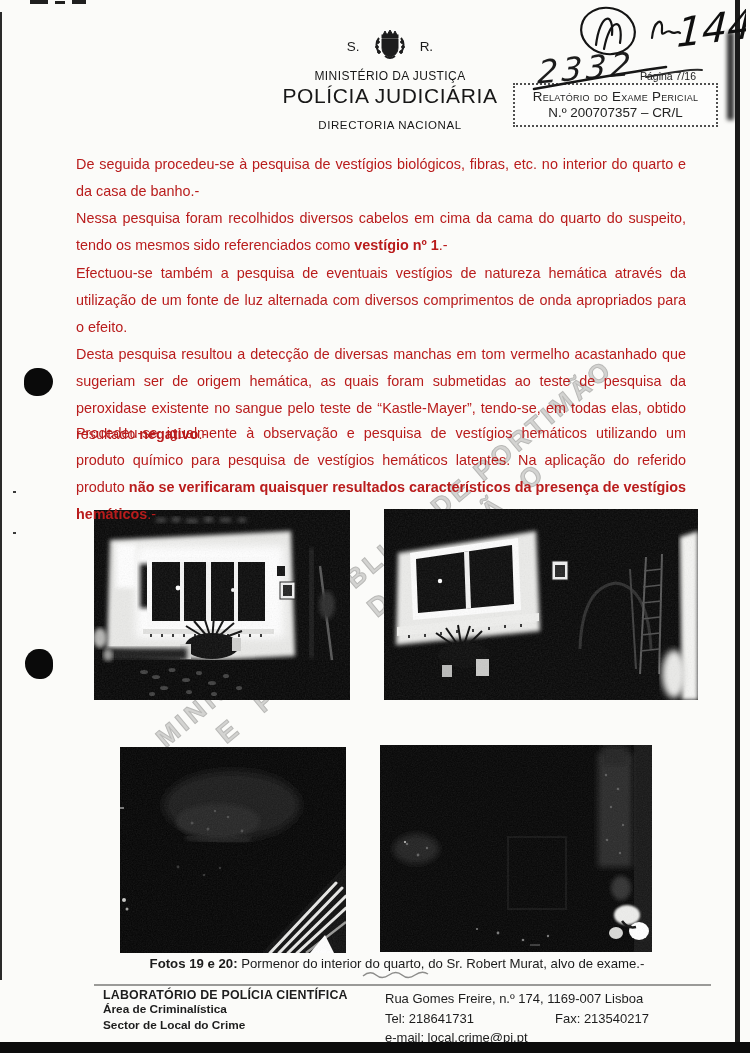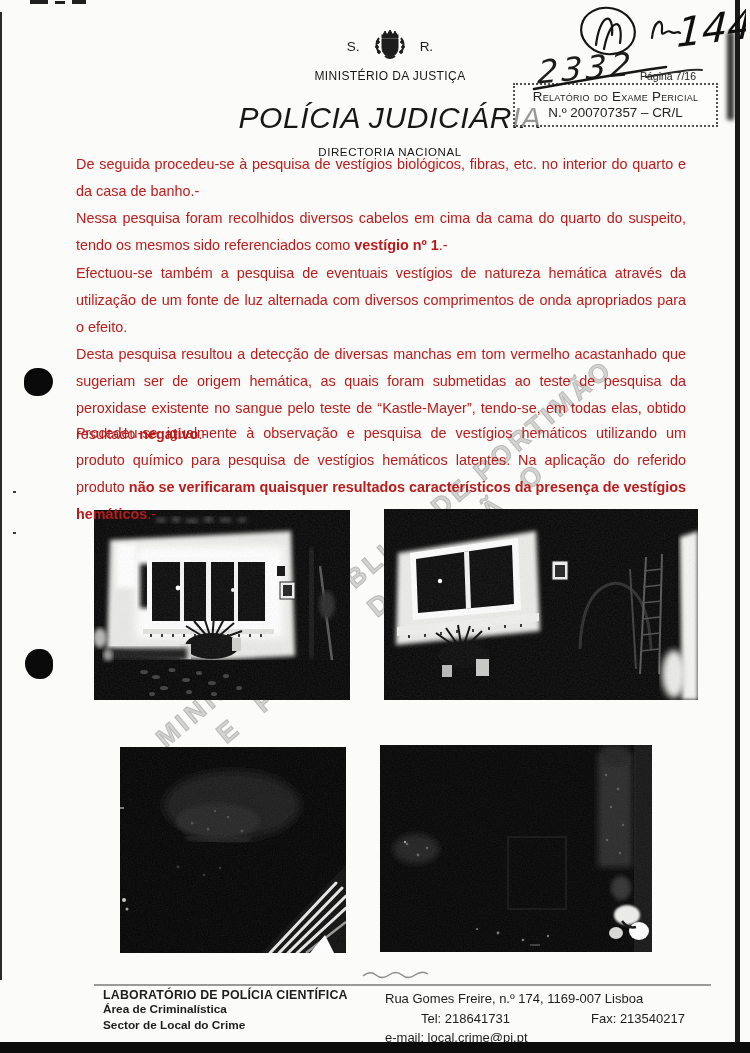--- a/index.html
+++ b/index.html
@@ -3,21 +3,21 @@
 <meta charset="utf-8">
 <style>
   html,body{margin:0;padding:0;background:#dededb;}
   .page{position:relative;width:750px;height:1053px;background:#fbfbf9;overflow:hidden;
         font-family:"Liberation Sans",sans-serif;color:#171717;}
   .abs{position:absolute;}
   
   .hdr{left:235px;top:30px;width:310px;text-align:center;}
   .srline{display:flex;justify-content:center;align-items:center;gap:13px;font-size:13.5px;color:#1c1c1c;}
   .ministry{margin-top:6px;font-size:12px;letter-spacing:.4px;}
-  .police{margin-top:18px;font-size:30px;letter-spacing:.6px;font-style:italic;}
+  .police{margin-top:1px;font-size:21px;letter-spacing:.6px;}
   .directorate{margin-top:11px;font-size:11.5px;letter-spacing:.6px;}
   .pagenum{left:640px;top:53px;font-size:10.5px;color:#222;margin-top:17px;}
   .stamp{left:513px;top:83px;width:193px;border:2px dotted #4f4f4f;padding:4px 4px 5px;text-align:center;background:rgba(255,255,255,.55);}
   .stamp .l1{font-size:13.4px;font-variant:small-caps;letter-spacing:.3px;color:#222;}
   .stamp .l2{font-size:13.4px;margin-top:1px;color:#222;}
   
   .wm{font-weight:bold;color:#d3d3d1;-webkit-text-stroke:1px #b9b9b7;white-space:nowrap;transform-origin:0 0;z-index:1;}
   .wm1{left:150px;top:730px;font-size:26px;letter-spacing:4px;transform:rotate(-40deg);}
   .wm2{left:173px;top:758px;font-size:27px;letter-spacing:30px;transform:rotate(-40deg);}
   
@@ -27,21 +27,21 @@
   .photo{z-index:2;display:block;}
   .caption{left:92px;width:610px;text-align:center;font-size:13.2px;color:#1b1b1b;z-index:3;}
   .cap1{top:708px;} .cap2{top:956px;}
   
   .frule{left:94px;top:984px;width:617px;height:1.5px;background:#9a9a98;}
   .fleft{left:103px;top:988px;font-weight:bold;color:#1d1d1d;}
   .fleft .fl1{font-size:12.4px;letter-spacing:.2px;}
   .fleft .fl2,.fleft .fl3{font-size:11.8px;line-height:15.5px;}
   .fright{left:385px;top:989px;width:322px;font-size:13px;line-height:19.5px;color:#1d1d1d;}
   .faxpos{position:absolute;left:170px;top:19.5px;}
-  .telrow{position:relative;margin-left:36px;}
+  .telrow{position:relative;}
   
   .edge-right{left:735px;top:0;width:5px;height:1042px;background:#1a1a1a;}
   .edge-right-smudge{left:727px;top:32px;width:7px;height:88px;background:#2e2e2e;filter:blur(2px);}
   .edge-left{left:0;top:12px;width:2px;height:968px;background:#2a2a2a;}
   .bottombar{left:0;top:1042px;width:750px;height:11px;background:#0c0c0c;}
   .dash{background:#1f1f1f;}
   .hole{background:#0a0a0a;}
   .hole1{left:24px;top:368px;width:29px;height:28px;border-radius:48% 52% 55% 45%;}
   .hole2{left:25px;top:649px;width:28px;height:30px;border-radius:52% 48% 45% 55%;}
   .mdot{background:#3a3a3a;width:3px;height:2px;}
@@ -353,20 +353,23 @@
     <g fill="#7a7a7a">
       <circle cx="118" cy="188" r="1.4"></circle>
         <circle cx="143" cy="195" r="1.3"></circle>
         <circle cx="168" cy="191" r="1.2"></circle>
         <circle cx="97" cy="184" r="1.1"></circle>
     </g>
     <rect x="150" y="199" width="10" height="2" fill="#3a3a3a"></rect>
     <rect width="272" height="207" filter="url(#d-n)" opacity="0.11"></rect>
   </svg>
 
+  <div class="abs caption cap2">
+    <b>Fotos 19 e 20:</b><span> Pormenor do interior do quarto, do Sr. Robert Murat, alvo de exame.-</span>
+  </div>
   <svg class="abs" style="left:360px;top:966px;z-index:4;" width="80" height="14" viewBox="0 0 80 14">
     <path d="M3,10 q7,-6 13,-1 t13,0 t13,0 t13,0 t13,-1" stroke="#8d8d8b" stroke-width="1.5" fill="none"></path>
   </svg>
 
   <div class="abs frule"></div>
   <div class="abs fleft">
     <div class="fl1">LABORATÓRIO DE POLÍCIA CIENTÍFICA</div>
     <div class="fl2">Área de Criminalística</div>
     <div class="fl3">Sector de Local do Crime</div>
   </div>

